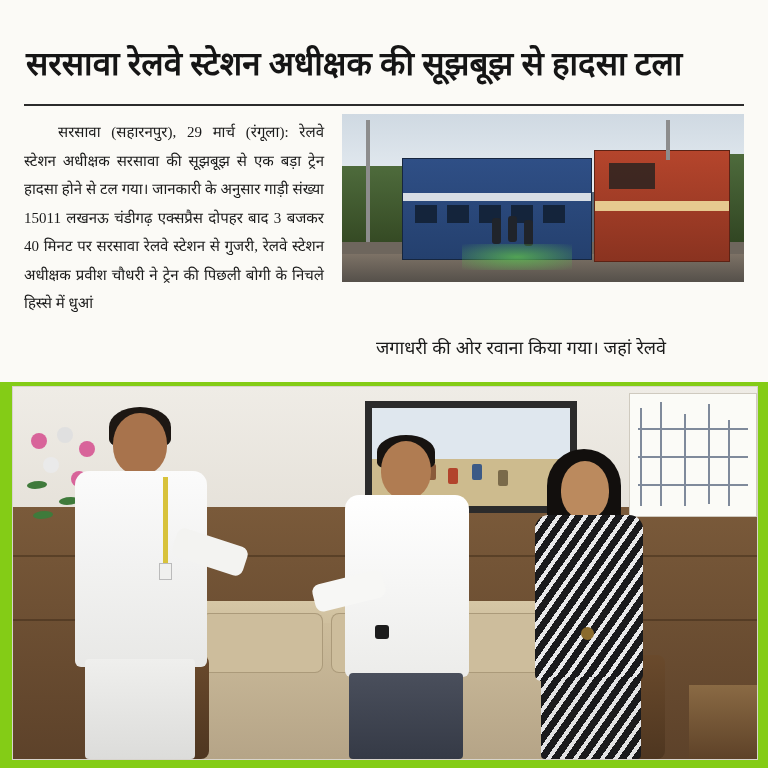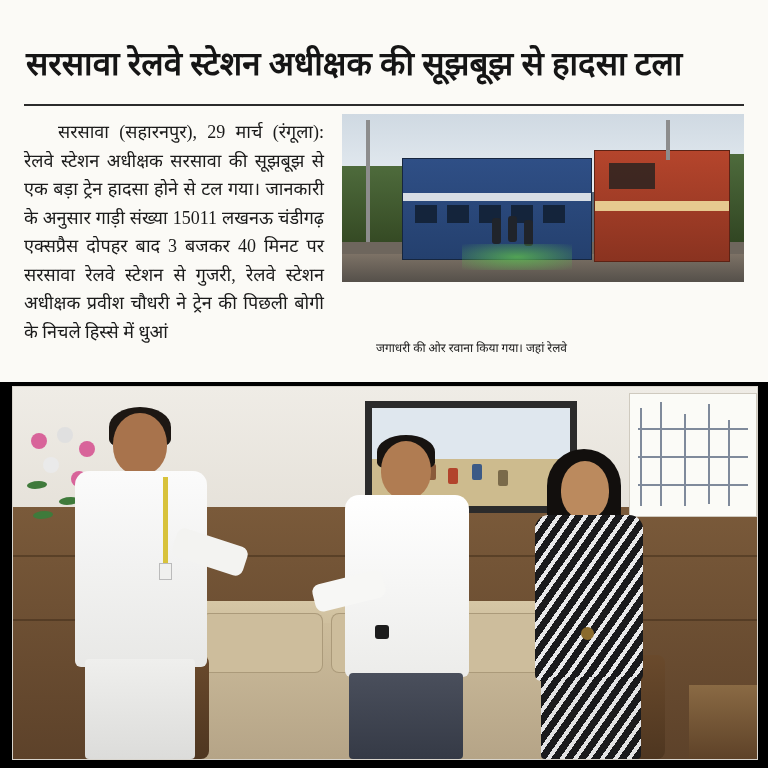--- a/index.html
+++ b/index.html
@@ -10,21 +10,21 @@
   body {
     width: 768px;
     height: 768px;
     font-family: "Liberation Serif", serif;
     overflow: hidden;
   }
   .page {
     position: relative;
     width: 768px;
     height: 768px;
-    background: #000000;
+    background: #84cc16;
   }
 
   
   .clipping {
     position: absolute;
     left: 0;
     top: 0;
     width: 768px;
     height: 382px;
     background: #fbfaf6;
@@ -51,21 +51,21 @@
     height: 2px;
     background: #2b2b2b;
   }
 
   .body-col {
     position: absolute;
     left: 24px;
     top: 118px;
     width: 300px;
     font-family: "Liberation Serif", serif;
-    font-size: 18px;
+    font-size: 15px;
     line-height: 28.5px;
     color: #1a1a1a;
     text-align: justify;
     text-justify: inter-word;
   }
   .body-col .indent {
     display: inline-block;
     width: 34px;
   }
 
@@ -88,22 +88,22 @@
     line-height: 14px;
     color: #222;
     letter-spacing: -0.2px;
     white-space: nowrap;
   }
   .runon {
     position: absolute;
     left: 376px;
     top: 334px;
     width: 368px;
-    font-family: Liberation Serif, serif;
-    font-size: 12px;
+    font-family: Liberation Sans, sans-serif;
+    font-size: 18px;
     line-height: 28.5px;
     color: #1a1a1a;
   }
 
   
   .sky {
     position: absolute; left:0; top:0; width:402px; height:78px;
     background: linear-gradient(#cfd9e2, #e8eef3);
   }
   .ground {

